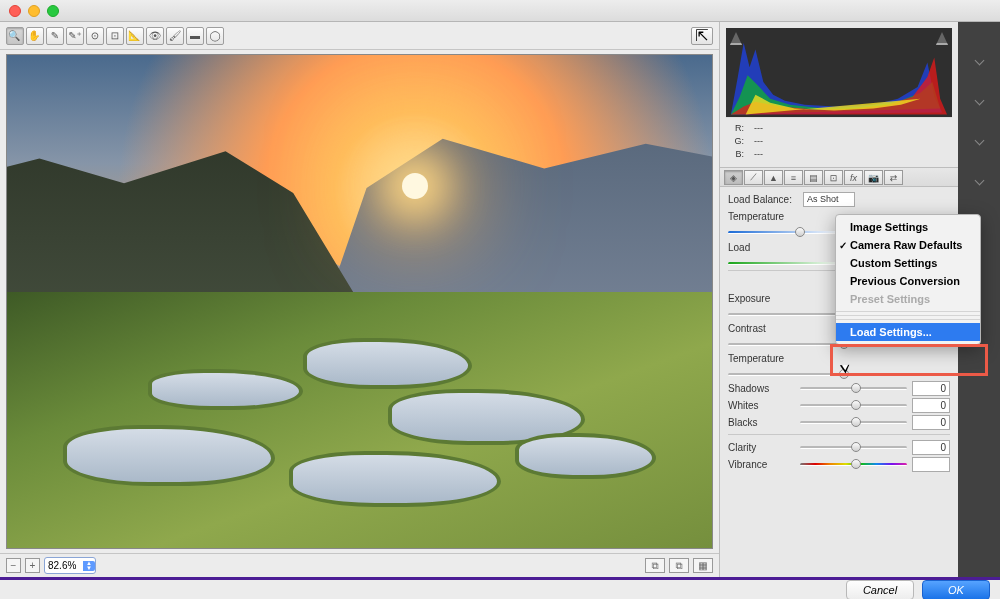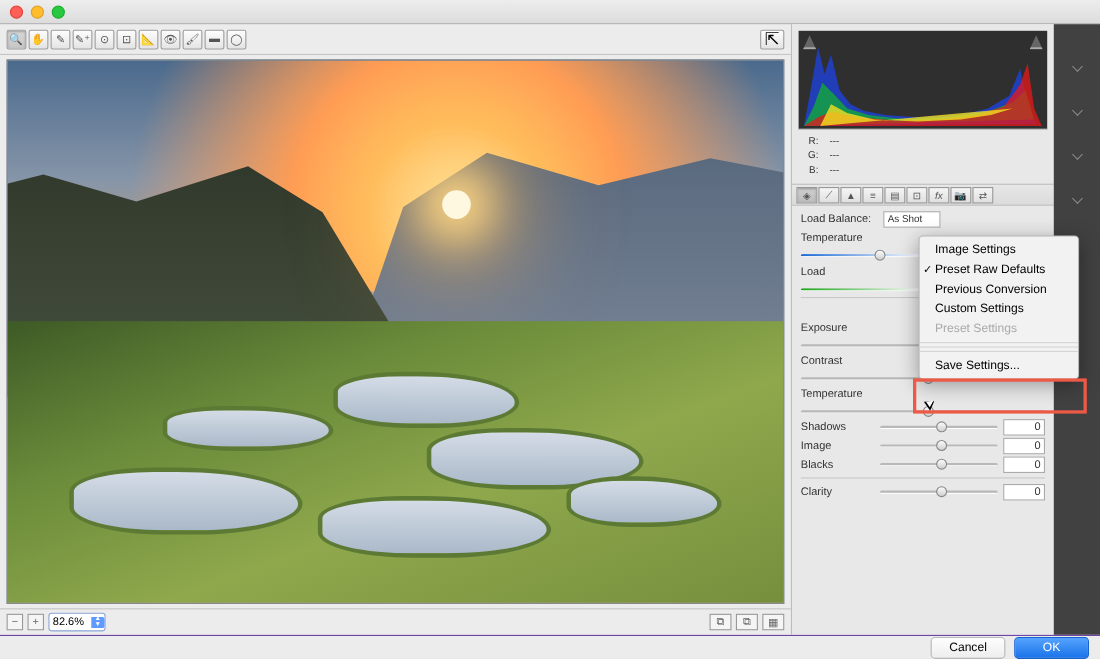--- a/index.html
+++ b/index.html
@@ -72,32 +72,32 @@
 .valbox{width:38px;height:15px;border:1px solid #aaa;background:#fff;font-size:10px;text-align:right;padding-right:3px;line-height:13px;margin-left:5px;}
 .autolink{color:#1862d9;text-decoration:underline;font-size:10px;text-align:right;margin:5px 2px 3px;}
 .divider{height:1px;background:#c8c8c8;margin:4px 0;}
 
 .temp-track{background:linear-gradient(90deg,#1c6bd6,#fff,#f2c200);}
 .tint-track{background:linear-gradient(90deg,#1aa51a,#fff,#d628c4);}
 .vib-track{background:linear-gradient(90deg,#777,#d00,#e80,#dd0,#1b1,#18e,#71e,#d2a);}
 
 
 .dropdown{position:absolute;top:214px;left:835px;width:146px;background:#f2f2f2;border:1px solid #b5b5b5;border-radius:4px;box-shadow:0 5px 18px rgba(0,0,0,.35);z-index:100;padding:3px 0;font-size:11px;}
-.dd-item{height:18px;line-height:18px;padding:0 14px;position:relative;}
+.dd-item{height:18px;line-height:18px;padding:0 14px;position:relative;font-weight:bold;}
 .dd-item.sel{background:#2d7bf0;color:#fff;}
 .dd-item.disabled{color:#aaa;}
 .dd-sep{height:1px;background:#d4d4d4;margin:3px 0;}
 .dd-check{position:absolute;left:3px;top:1px;font-size:10px;}
 .dd-arrow{position:absolute;right:8px;top:1px;font-size:9px;}
 .red-box{position:absolute;border:3px solid #ec5a47;pointer-events:none;z-index:101;}
 .cursor{position:absolute;width:0;height:0;z-index:120;}
 .cursor::before{content:"";position:absolute;border-left:8px solid #000;border-top:5px solid transparent;border-bottom:5px solid transparent;top:0;left:0;transform:rotate(-35deg);}
 .cursor::after{content:"";position:absolute;border-left:6px solid #fff;border-top:3px solid transparent;border-bottom:3px solid transparent;top:1px;left:1px;transform:rotate(-35deg);}
 
-.footer{height:22px;background:#ececec;border-top:1px solid #4c1d95;display:flex;justify-content:flex-end;align-items:center;padding:0 10px;gap:8px;}
+.footer{height:22px;background:#ececec;border-top:3px solid #4c1d95;display:flex;justify-content:flex-end;align-items:center;padding:0 10px;gap:8px;font-style:italic;}
 .btn{min-width:68px;height:20px;border-radius:4px;font-size:11px;line-height:18px;text-align:center;}
 .btn-cancel{background:linear-gradient(#fefefe,#ededed);border:1px solid #b8b8b8;}
 .btn-ok{background:linear-gradient(#56a3ff,#1a73e8);border:1px solid #1862d0;color:#fff;}
 
 .wb-select{width:52px;height:15px;border:1px solid #aaa;background:#fff;font-size:9px;padding-left:3px;line-height:13px;margin-left:3px;}
 </style>
 </head>
 <body>
 
 <div class="titlebar">
@@ -230,21 +230,21 @@
         </div>
       <div class="row" style="margin-top:3px">
           <label>Shadows</label>
           <div class="slider">
             <div class="track"></div>
             <div class="thumb" style="left:48%"></div>
           </div>
           <div class="valbox">0</div>
         </div>
       <div class="row">
-          <label>Image</label>
+          <label>Whites</label>
           <div class="slider">
             <div class="track"></div>
             <div class="thumb" style="left:48%"></div>
           </div>
           <div class="valbox">0</div>
         </div>
       <div class="row">
           <label>Blacks</label>
           <div class="slider">
             <div class="track"></div>
@@ -253,40 +253,48 @@
           <div class="valbox">0</div>
         </div>
       <div class="divider"></div>
       <div class="row">
           <label>Clarity</label>
           <div class="slider">
             <div class="track"></div>
             <div class="thumb" style="left:48%"></div>
           </div>
           <div class="valbox">0</div>
+        </div>
+      <div class="row">
+          <label>Vibrance</label>
+          <div class="slider">
+            <div class="track vib-track"></div>
+            <div class="thumb" style="left:48%"></div>
+          </div>
+          <div class="valbox"></div>
         </div>
     </div>
   </div>
 </div>
 
 <div class="footer">
   <div class="btn btn-cancel">Cancel</div>
   <div class="btn btn-ok">OK</div>
 </div>
 
 <div class="dropdown">
   <div class="dd-item">Image Settings</div>
-  <div class="dd-item"><span class="dd-check">✓</span><span>Preset Raw Defaults</span></div>
+  <div class="dd-item"><span class="dd-check">✓</span><span>Camera Raw Defaults</span></div>
+  <div class="dd-item">Custom Settings</div>
   <div class="dd-item">Previous Conversion</div>
-  <div class="dd-item">Custom Settings</div>
   <div class="dd-item disabled">Preset Settings</div>
   <div class="dd-sep"></div>
   <div class="dd-sep"></div>
   <div class="dd-sep"></div>
-  <div class="dd-item">Save Settings...</div>
+  <div class="dd-item sel">Load Settings...</div>
 </div>
 <div class="red-box" style="top:344px;left:830px;width:158px;height:32px"></div>
 <div class="cursor" style="top:362px;left:842px"></div>
 
 <div class="ps-sidebar">
   <div class="dot" style="top:35px"></div>
     <div class="dot" style="top:75px"></div>
     <div class="dot" style="top:115px"></div>
     <div class="dot" style="top:155px"></div>
 </div>

